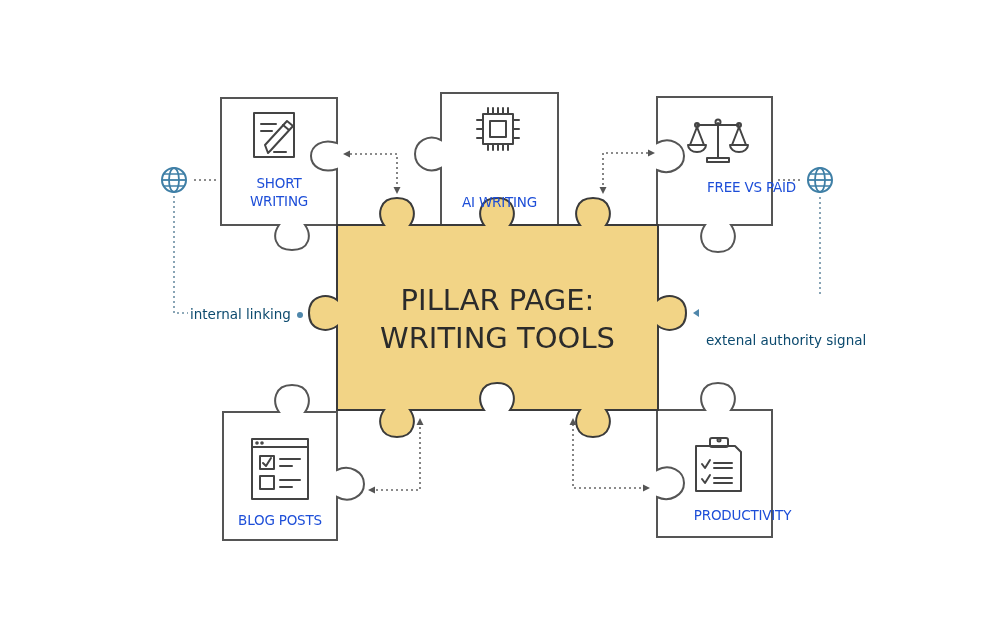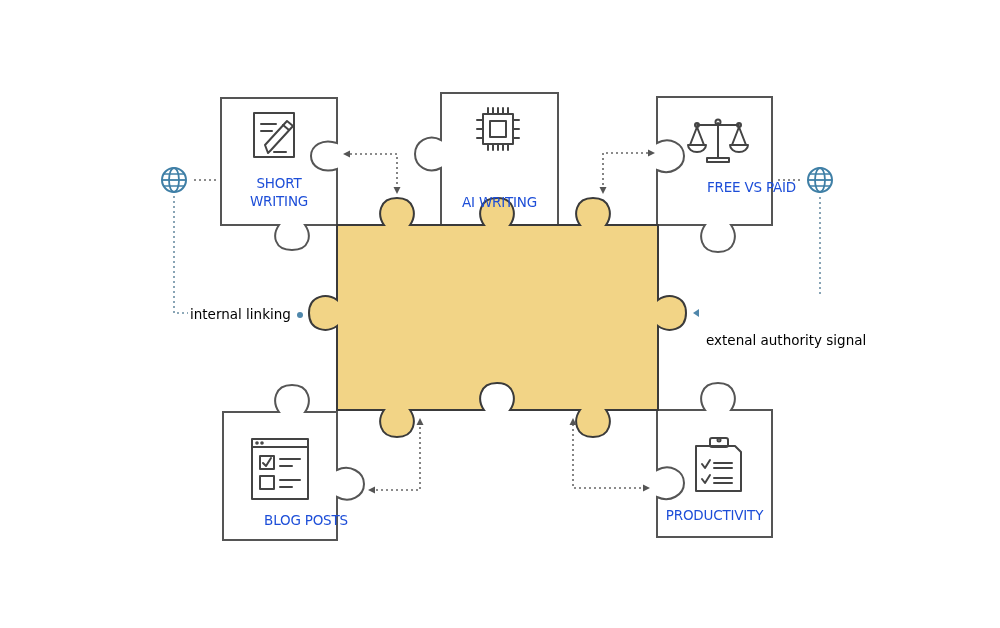--- a/index.html
+++ b/index.html
@@ -5,21 +5,21 @@
   html, body { margin: 0; padding: 0; background: #ffffff; }
   body { width: 1000px; height: 628px; position: relative; overflow: hidden; font-family: "DejaVu Sans", sans-serif; }
   svg#diagram { position: absolute; left: 0; top: 0; }
   .piece-outline { fill: #ffffff; stroke: #555555; stroke-width: 2; }
   .center-fill { fill: #f2d486; stroke: #3a3a3a; stroke-width: 2; }
   .icon-stroke { fill: none; stroke: #444444; stroke-width: 2; stroke-linecap: round; stroke-linejoin: round; }
   .dotted { fill: none; stroke: #666666; stroke-width: 1.6; stroke-dasharray: 2 3; }
   .dotted-blue { fill: none; stroke: #6b8ea3; stroke-width: 1.6; stroke-dasharray: 2 3; }
   .label { position: absolute; text-align: center; color: #1d4ed8; font-family: "DejaVu Sans", sans-serif; font-size: 13.5px; line-height: 18px; letter-spacing: -0.2px; }
   .center-title { position: absolute; left: 337px; top: 281px; width: 321px; text-align: center; color: #2b2b2b; font-family: "DejaVu Sans", sans-serif; font-size: 29px; line-height: 38px; letter-spacing: 0px; }
-  .annotation { position: absolute; color: #000000; font-family: "DejaVu Sans", sans-serif; font-size: 13.5px; line-height: 16px; }
+  .annotation { position: absolute; color: #0c4a6e; font-family: "DejaVu Sans", sans-serif; font-size: 13.5px; line-height: 16px; }
 </style>
 </head>
 <body>
 
 <svg id="diagram" width="1000" height="628" viewBox="0 0 1000 628">
 
   <path class="piece-outline" d="M221,98 L337,98 L337,143 C322,138 311,146 311,156 C311,166 322,174 337,169 L337,225 L305,225 C312,235 310,250 292,250 C274,250 272,235 279,225 L221,225 Z"></path>
 
   <path class="piece-outline" d="M441,93 L558,93 L558,225 L441,225 L441,168 C428,175 415,166 415,154 C415,142 428,133 441,140 Z"></path>
 
@@ -155,24 +155,26 @@
 <div class="label" style="left:221px; top:174px; width:116px;">
   <div>SHORT</div>
   <div>WRITING</div>
 </div>
 <div class="label" style="left:441px; top:167px; width:117px;margin-top:26px;">
   <div>AI WRITING</div>
 </div>
 <div class="label" style="left:657px; top:178px; width:121px;padding-left:34px;">
   <div>FREE VS PAID</div>
 </div>
-<div class="label" style="left:223px; top:511px; width:114px;padding-left:26px;">
+<div class="label" style="left:223px; top:511px; width:114px;">
   <div>BLOG POSTS</div>
 </div>
-<div class="label" style="left:657px; top:506px; width:115px;">
+<div class="label" style="left:685px; top:506px; width:115px;">
   <div>PRODUCTIVITY</div>
 </div>
 
 <div class="center-title">
+  <div>PILLAR PAGE:</div>
+  <div>WRITING TOOLS</div>
 </div>
 
 <div class="annotation" style="left:190px; top:306px;">internal linking</div>
 <div class="annotation" style="left:706px; top:305px;margin-top:27px;">extenal authority signal</div>
 
 </body></html>

